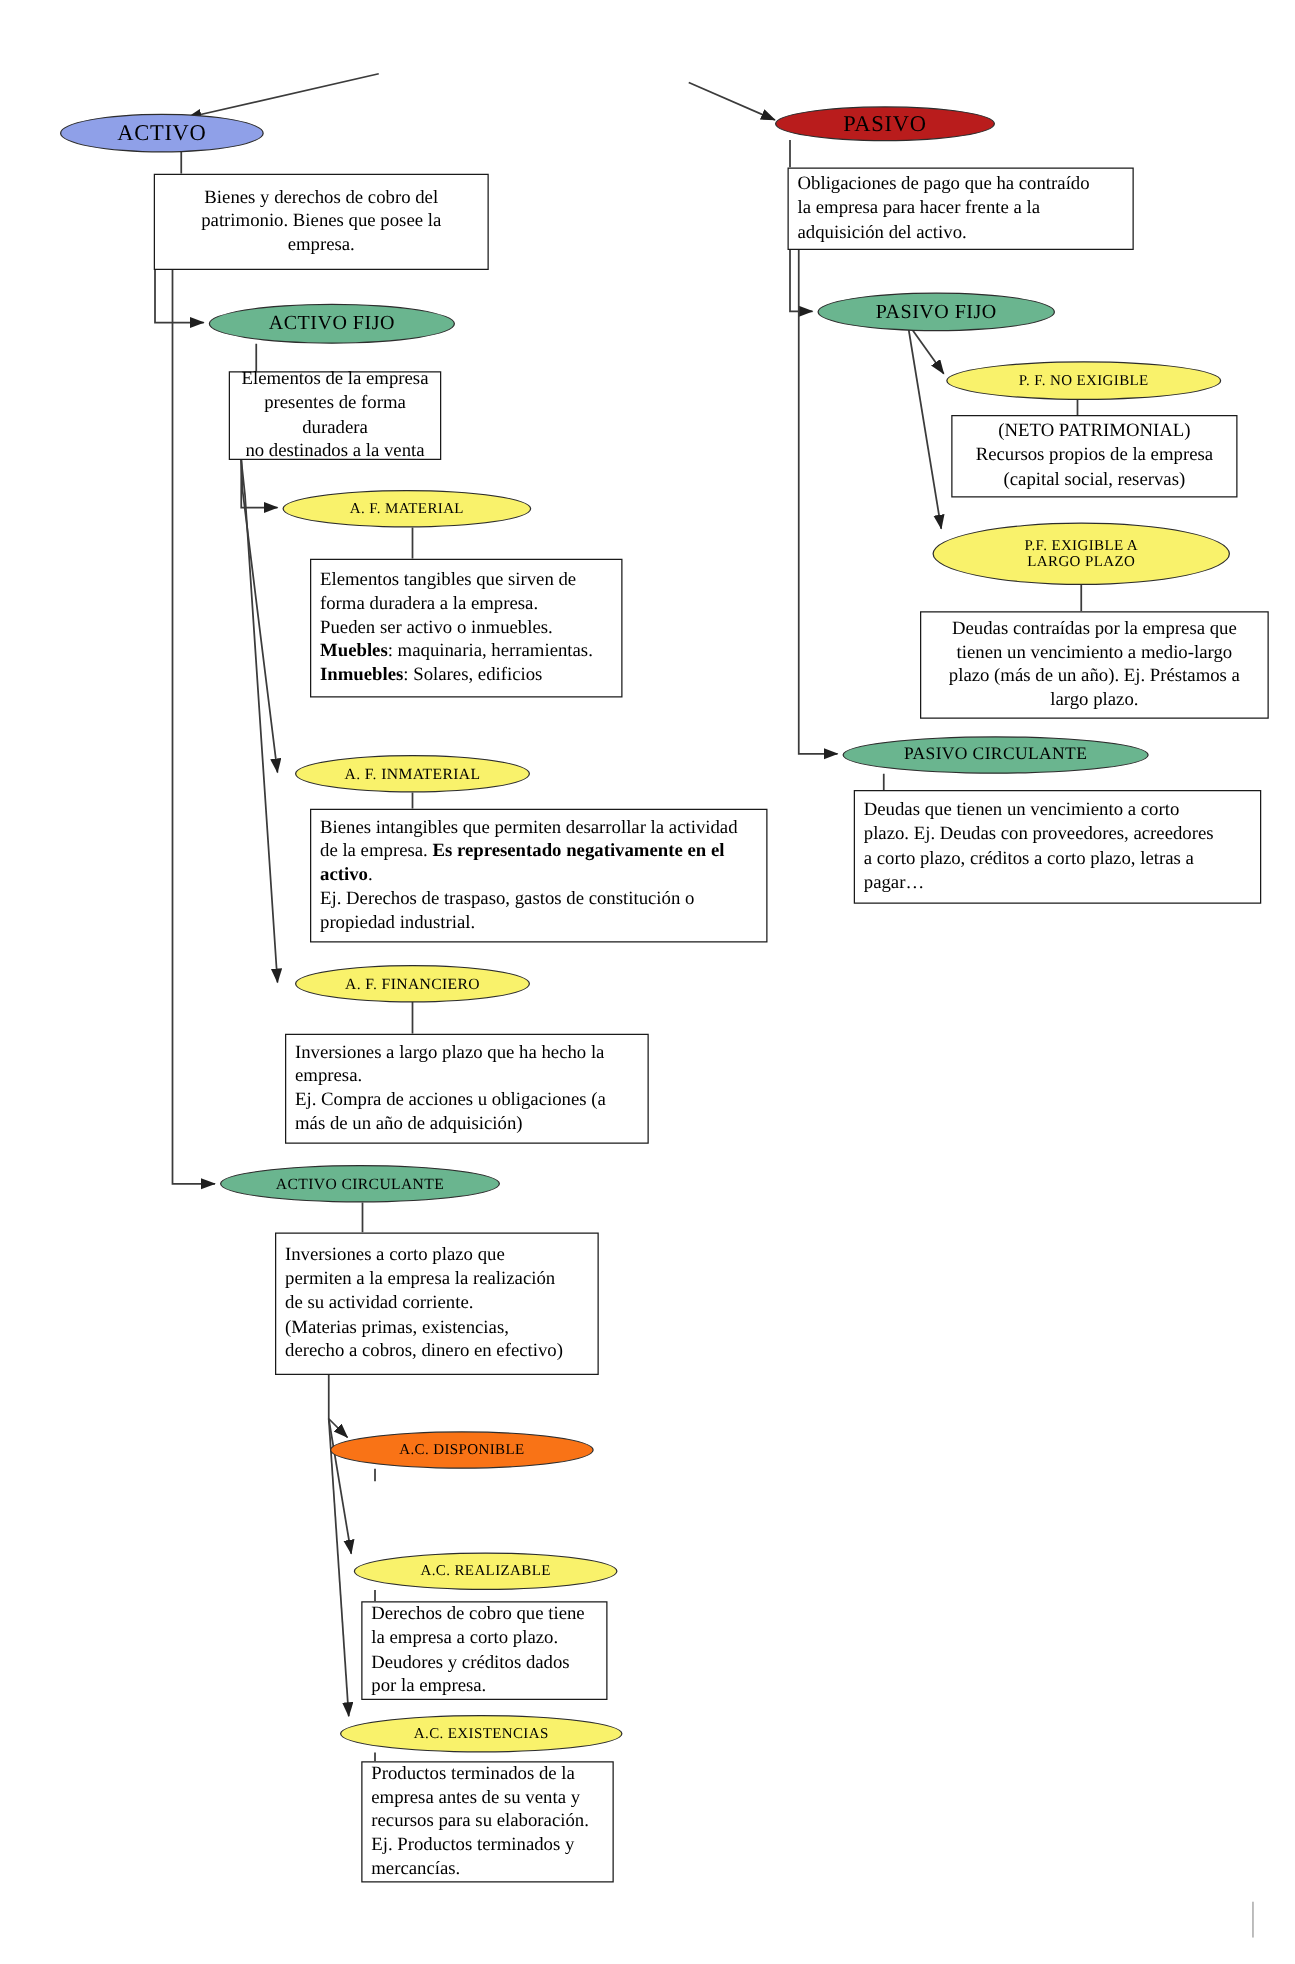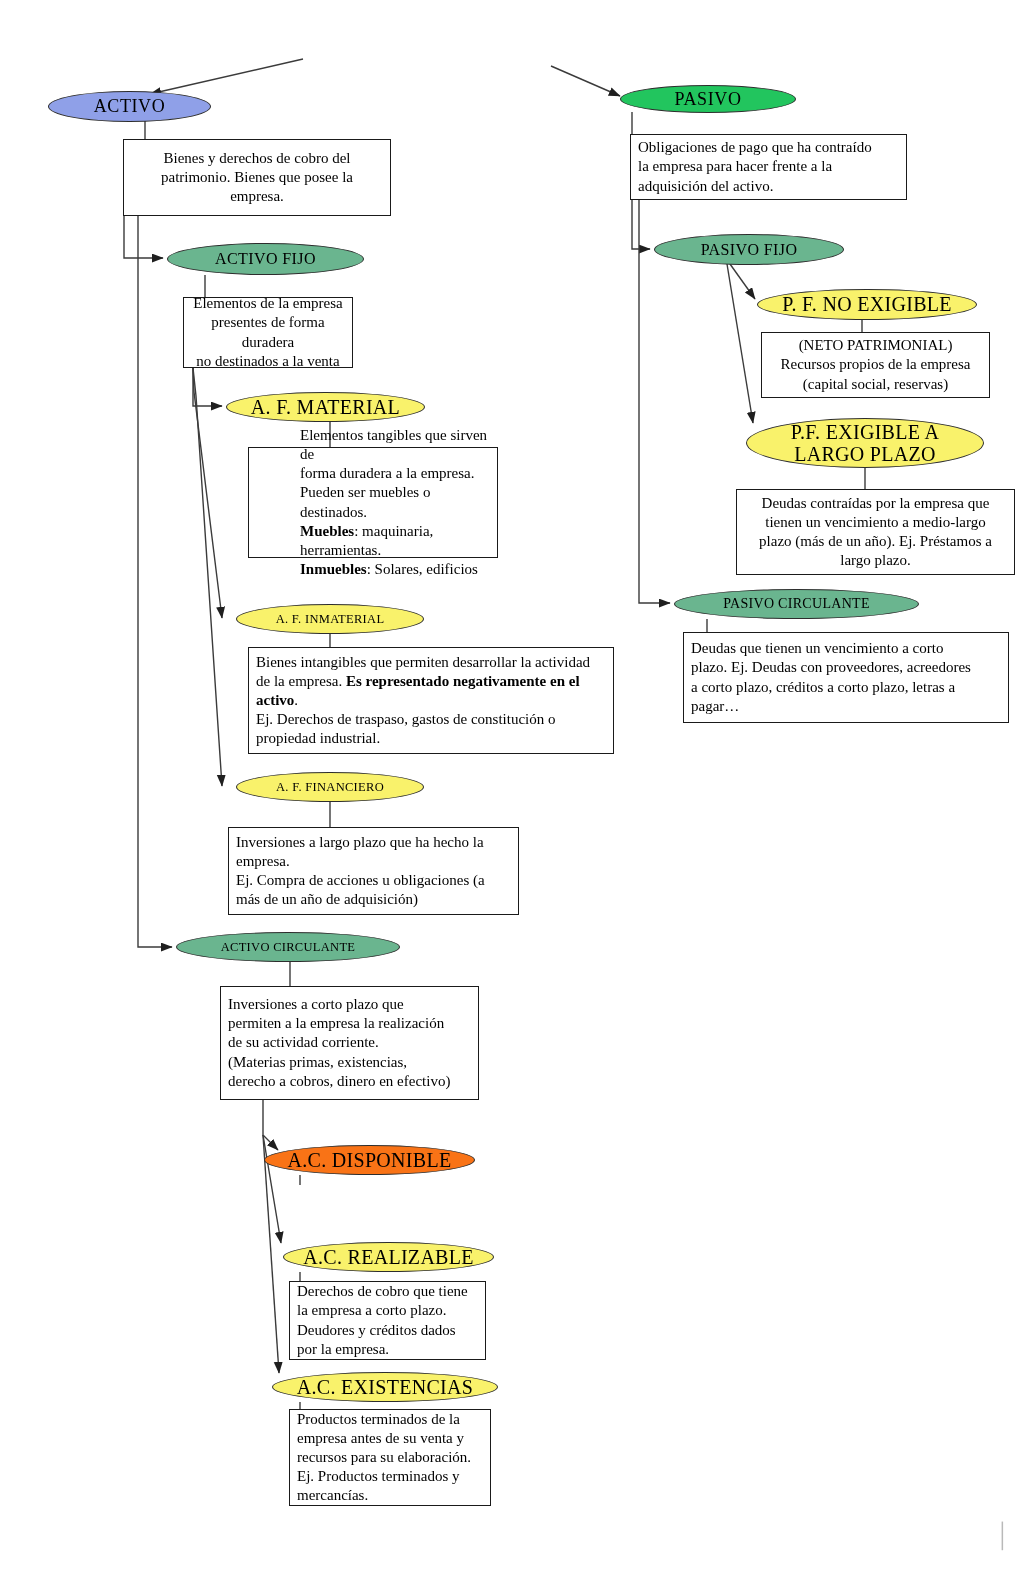--- a/index.html
+++ b/index.html
@@ -58,21 +58,21 @@
   }
   .t-root-sub {
     font-family: "Liberation Sans", sans-serif;
     font-size: 13px;
     line-height: 1.25;
     letter-spacing: 0.2px;
   }
   .t-l1   { font-size: 18px; letter-spacing: 0.6px; }
   .t-l2   { font-size: 16px; letter-spacing: 0.4px; }
   .t-l2s  { font-size: 14px; letter-spacing: 0.3px; }
-  .t-l3   { font-size: 20px; letter-spacing: 0.3px; }
+  .t-l3   { font-size: 12px; letter-spacing: 0.3px; }
   .t-l3s  { font-size: 12.5px; letter-spacing: 0.3px; }
   .t-body { font-size: 15px; line-height: 1.28; }
   .corner-mark {
     position: absolute;
     color: #b9b9b9;
     font-size: 26px;
     font-family: "Liberation Serif", serif;
   }
 </style>
 </head>
@@ -154,25 +154,25 @@
       <div>Elementos de la empresa</div>
       <div>presentes de forma duradera</div>
       <div>no destinados a la venta</div>
     </div>
   </div>
 
   <div class="node ellipse t-l3" style="left:226px; top:392px; width:199px; height:30px; background:#f9f26b;">
     <span>A. F. MATERIAL</span>
   </div>
 
-  <div class="node box" style="left:248px; top:447px; width:250px; height:111px;padding-left:44px;">
+  <div class="node box" style="left:248px; top:447px; width:250px; height:111px;">
     <div class="inner ta-left t-body">
       <div>Elementos tangibles que sirven de</div>
       <div>forma duradera a la empresa.</div>
-      <div>Pueden ser muebles o destinados.</div>
+      <div>Pueden ser activo o inmuebles.</div>
       <div><b>Muebles</b><span>: maquinaria, herramientas.</span></div>
       <div><b>Inmuebles</b><span>: Solares, edificios</span></div>
     </div>
   </div>
 
   <div class="node ellipse t-l3s" style="left:236px; top:604px; width:188px; height:30px; background:#f9f26b;">
     <span>A. F. INMATERIAL</span>
   </div>
 
   <div class="node box" style="left:248px; top:647px; width:366px; height:107px;">
@@ -235,21 +235,21 @@
   <div class="node box" style="left:289px; top:1409px; width:202px; height:97px;">
     <div class="inner ta-left t-body">
       <div>Productos terminados de la</div>
       <div>empresa antes de su venta y</div>
       <div>recursos para su elaboración.</div>
       <div>Ej. Productos terminados y</div>
       <div>mercancías.</div>
     </div>
   </div>
 
-  <div class="node ellipse t-l1" style="left:620px; top:85px; width:176px; height:28px; background:#22c55e;">
+  <div class="node ellipse t-l1" style="left:620px; top:85px; width:176px; height:28px; background:#b91c1c;">
     <span>PASIVO</span>
   </div>
 
   <div class="node box" style="left:630px; top:134px; width:277px; height:66px;">
     <div class="inner ta-left t-body">
       <div>Obligaciones de pago que ha contraído</div>
       <div>la empresa para hacer frente a la</div>
       <div>adquisición del activo.</div>
     </div>
   </div>

